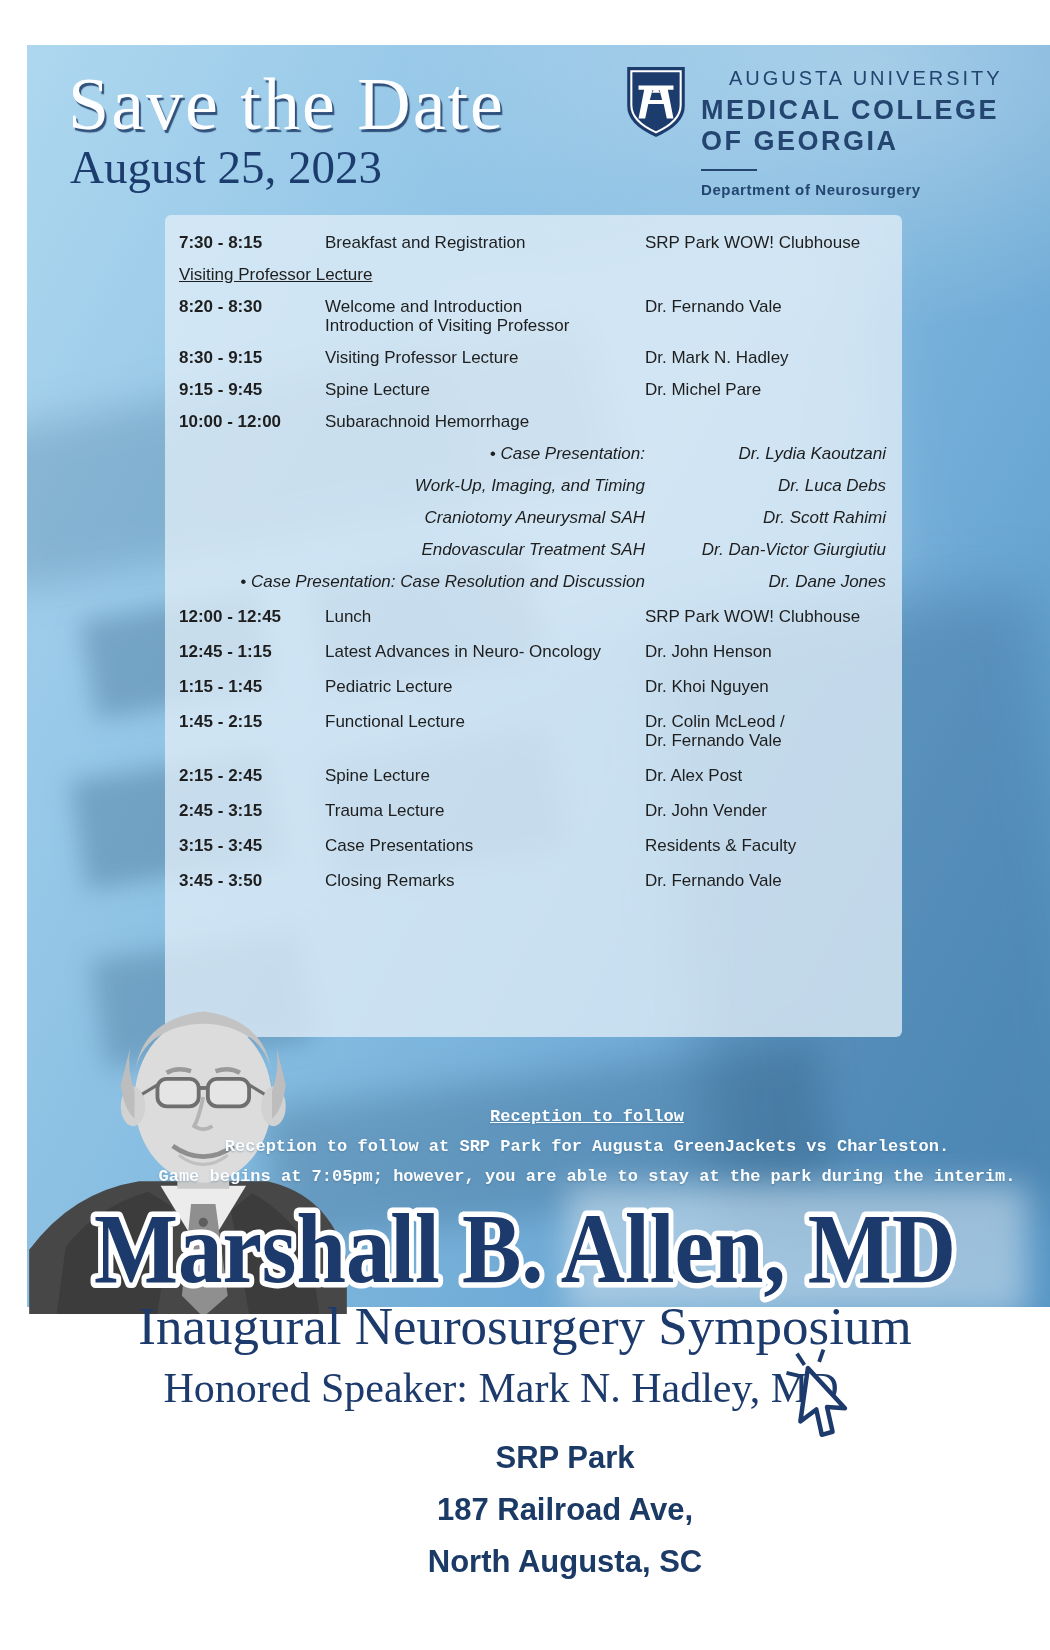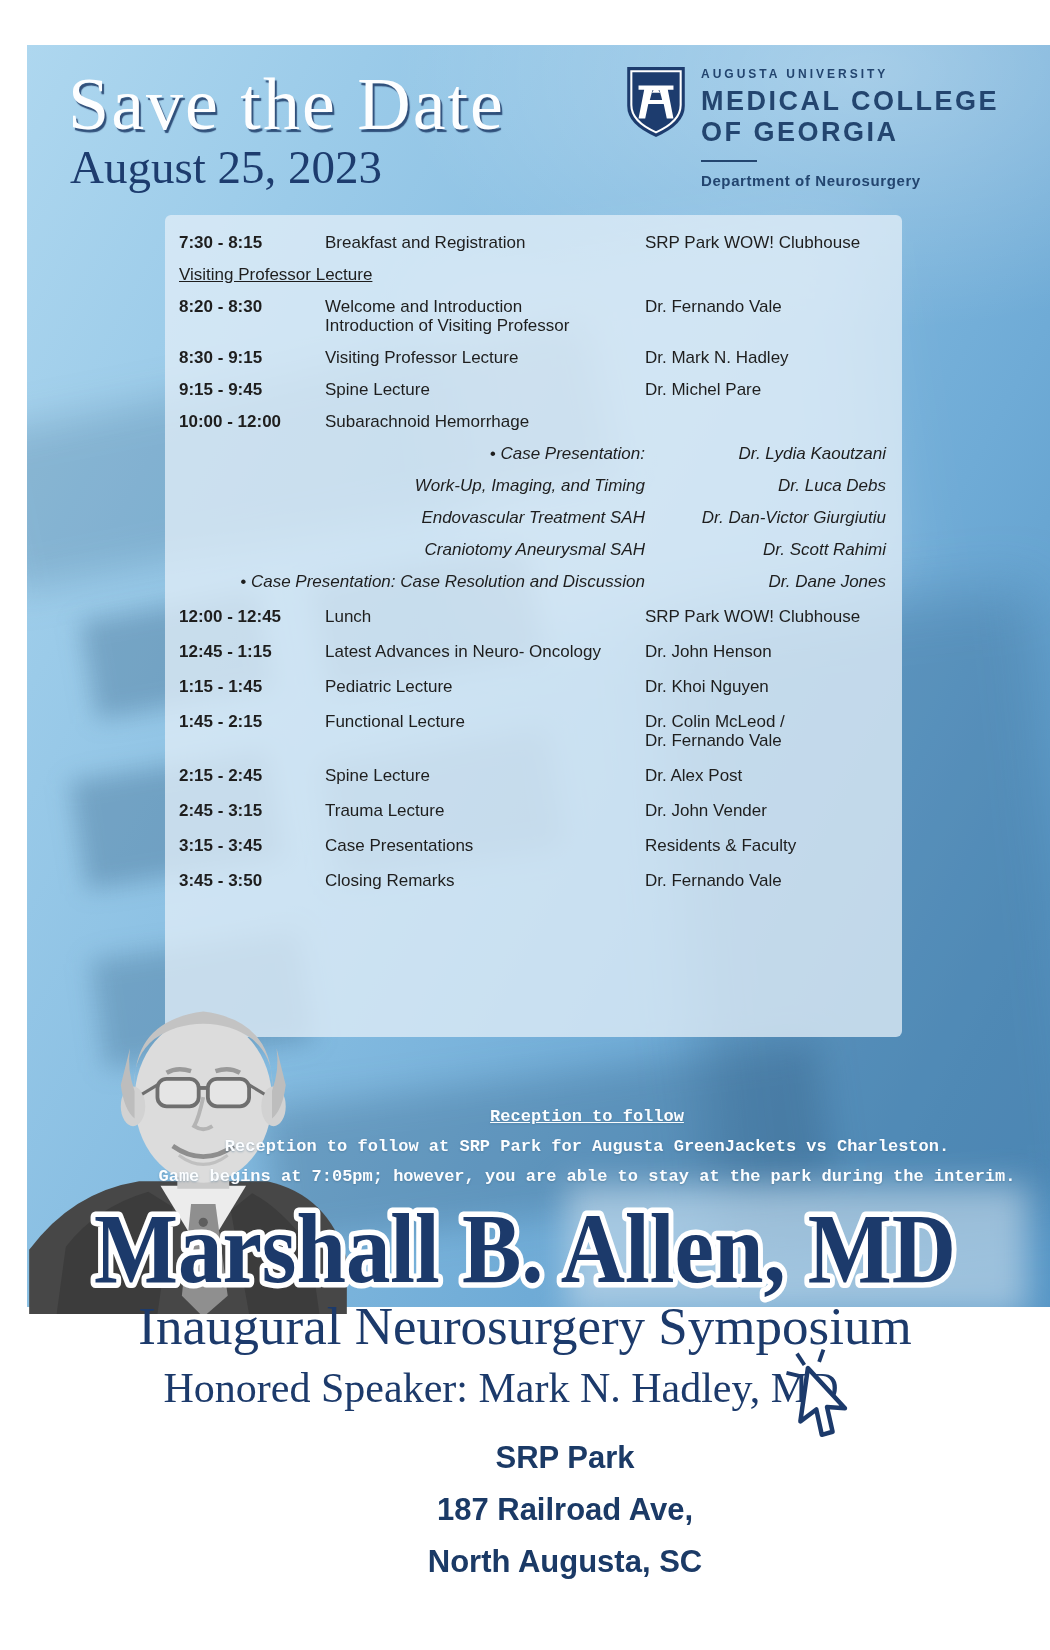--- a/index.html
+++ b/index.html
@@ -16,21 +16,21 @@
   
   .hero-title{position:absolute;left:41px;top:17px;margin:0;
     font-family:"Liberation Serif", serif;font-weight:400;font-size:74px;letter-spacing:2px;
     color:#fdfeff;text-shadow:2px 3px 1px rgba(28,58,102,0.85);}
   .hero-date{position:absolute;left:43px;top:95px;margin:0;
     font-family:"Liberation Serif", serif;font-weight:400;font-size:47px;color:#1d3c6e;}
 
   .logo{position:absolute;left:598px;top:20px;display:flex;align-items:flex-start;}
   .logo-shield{width:62px;height:74px;flex:0 0 auto;}
   .logo-text{margin-left:14px;color:#23456f;}
-  .logo-univ{font-size:12px;font-weight:700;letter-spacing:3px;margin-top:2px;}
+  .logo-univ{font-size:20px;font-weight:400;letter-spacing:3px;margin-top:2px;margin-left:28px;}
   .logo-college{font-size:27px;font-weight:bold;letter-spacing:2.5px;line-height:31px;margin-top:5px;}
   .logo-divider{width:56px;height:2px;background:#23456f;margin:12px 0 10px 0;}
   .logo-dept{font-size:15px;font-weight:bold;letter-spacing:0.6px;}
 
   
   .schedule-panel{position:absolute;left:138px;top:170px;width:737px;height:822px;
     background:rgba(224,237,247,0.78);border-radius:6px;
     padding:18px 16px 10px 14px;box-sizing:border-box;
     font-size:17px;line-height:19px;color:#1e1e1e;z-index:2;}
   .s-row{display:grid;grid-template-columns:146px 320px 1fr;margin-bottom:13px;}
@@ -160,32 +160,32 @@
         <div class="s-row subcase">
           <div class="c-event">
             <div>Work-Up, Imaging, and Timing</div>
           </div>
           <div class="c-speaker">
             <div>Dr. Luca Debs</div>
           </div>
         </div>
         <div class="s-row subcase">
           <div class="c-event">
+            <div>Craniotomy Aneurysmal SAH</div>
+          </div>
+          <div class="c-speaker">
+            <div>Dr. Scott Rahimi</div>
+          </div>
+        </div>
+        <div class="s-row subcase">
+          <div class="c-event">
             <div>Endovascular Treatment SAH</div>
           </div>
           <div class="c-speaker">
             <div>Dr. Dan-Victor Giurgiutiu</div>
-          </div>
-        </div>
-        <div class="s-row subcase">
-          <div class="c-event">
-            <div>Craniotomy Aneurysmal SAH</div>
-          </div>
-          <div class="c-speaker">
-            <div>Dr. Scott Rahimi</div>
           </div>
         </div>
         <div class="s-row case">
           <div class="c-event">
             <div>• Case Presentation: Case Resolution and Discussion</div>
           </div>
           <div class="c-speaker">
             <div>Dr. Dane Jones</div>
           </div>
         </div>

